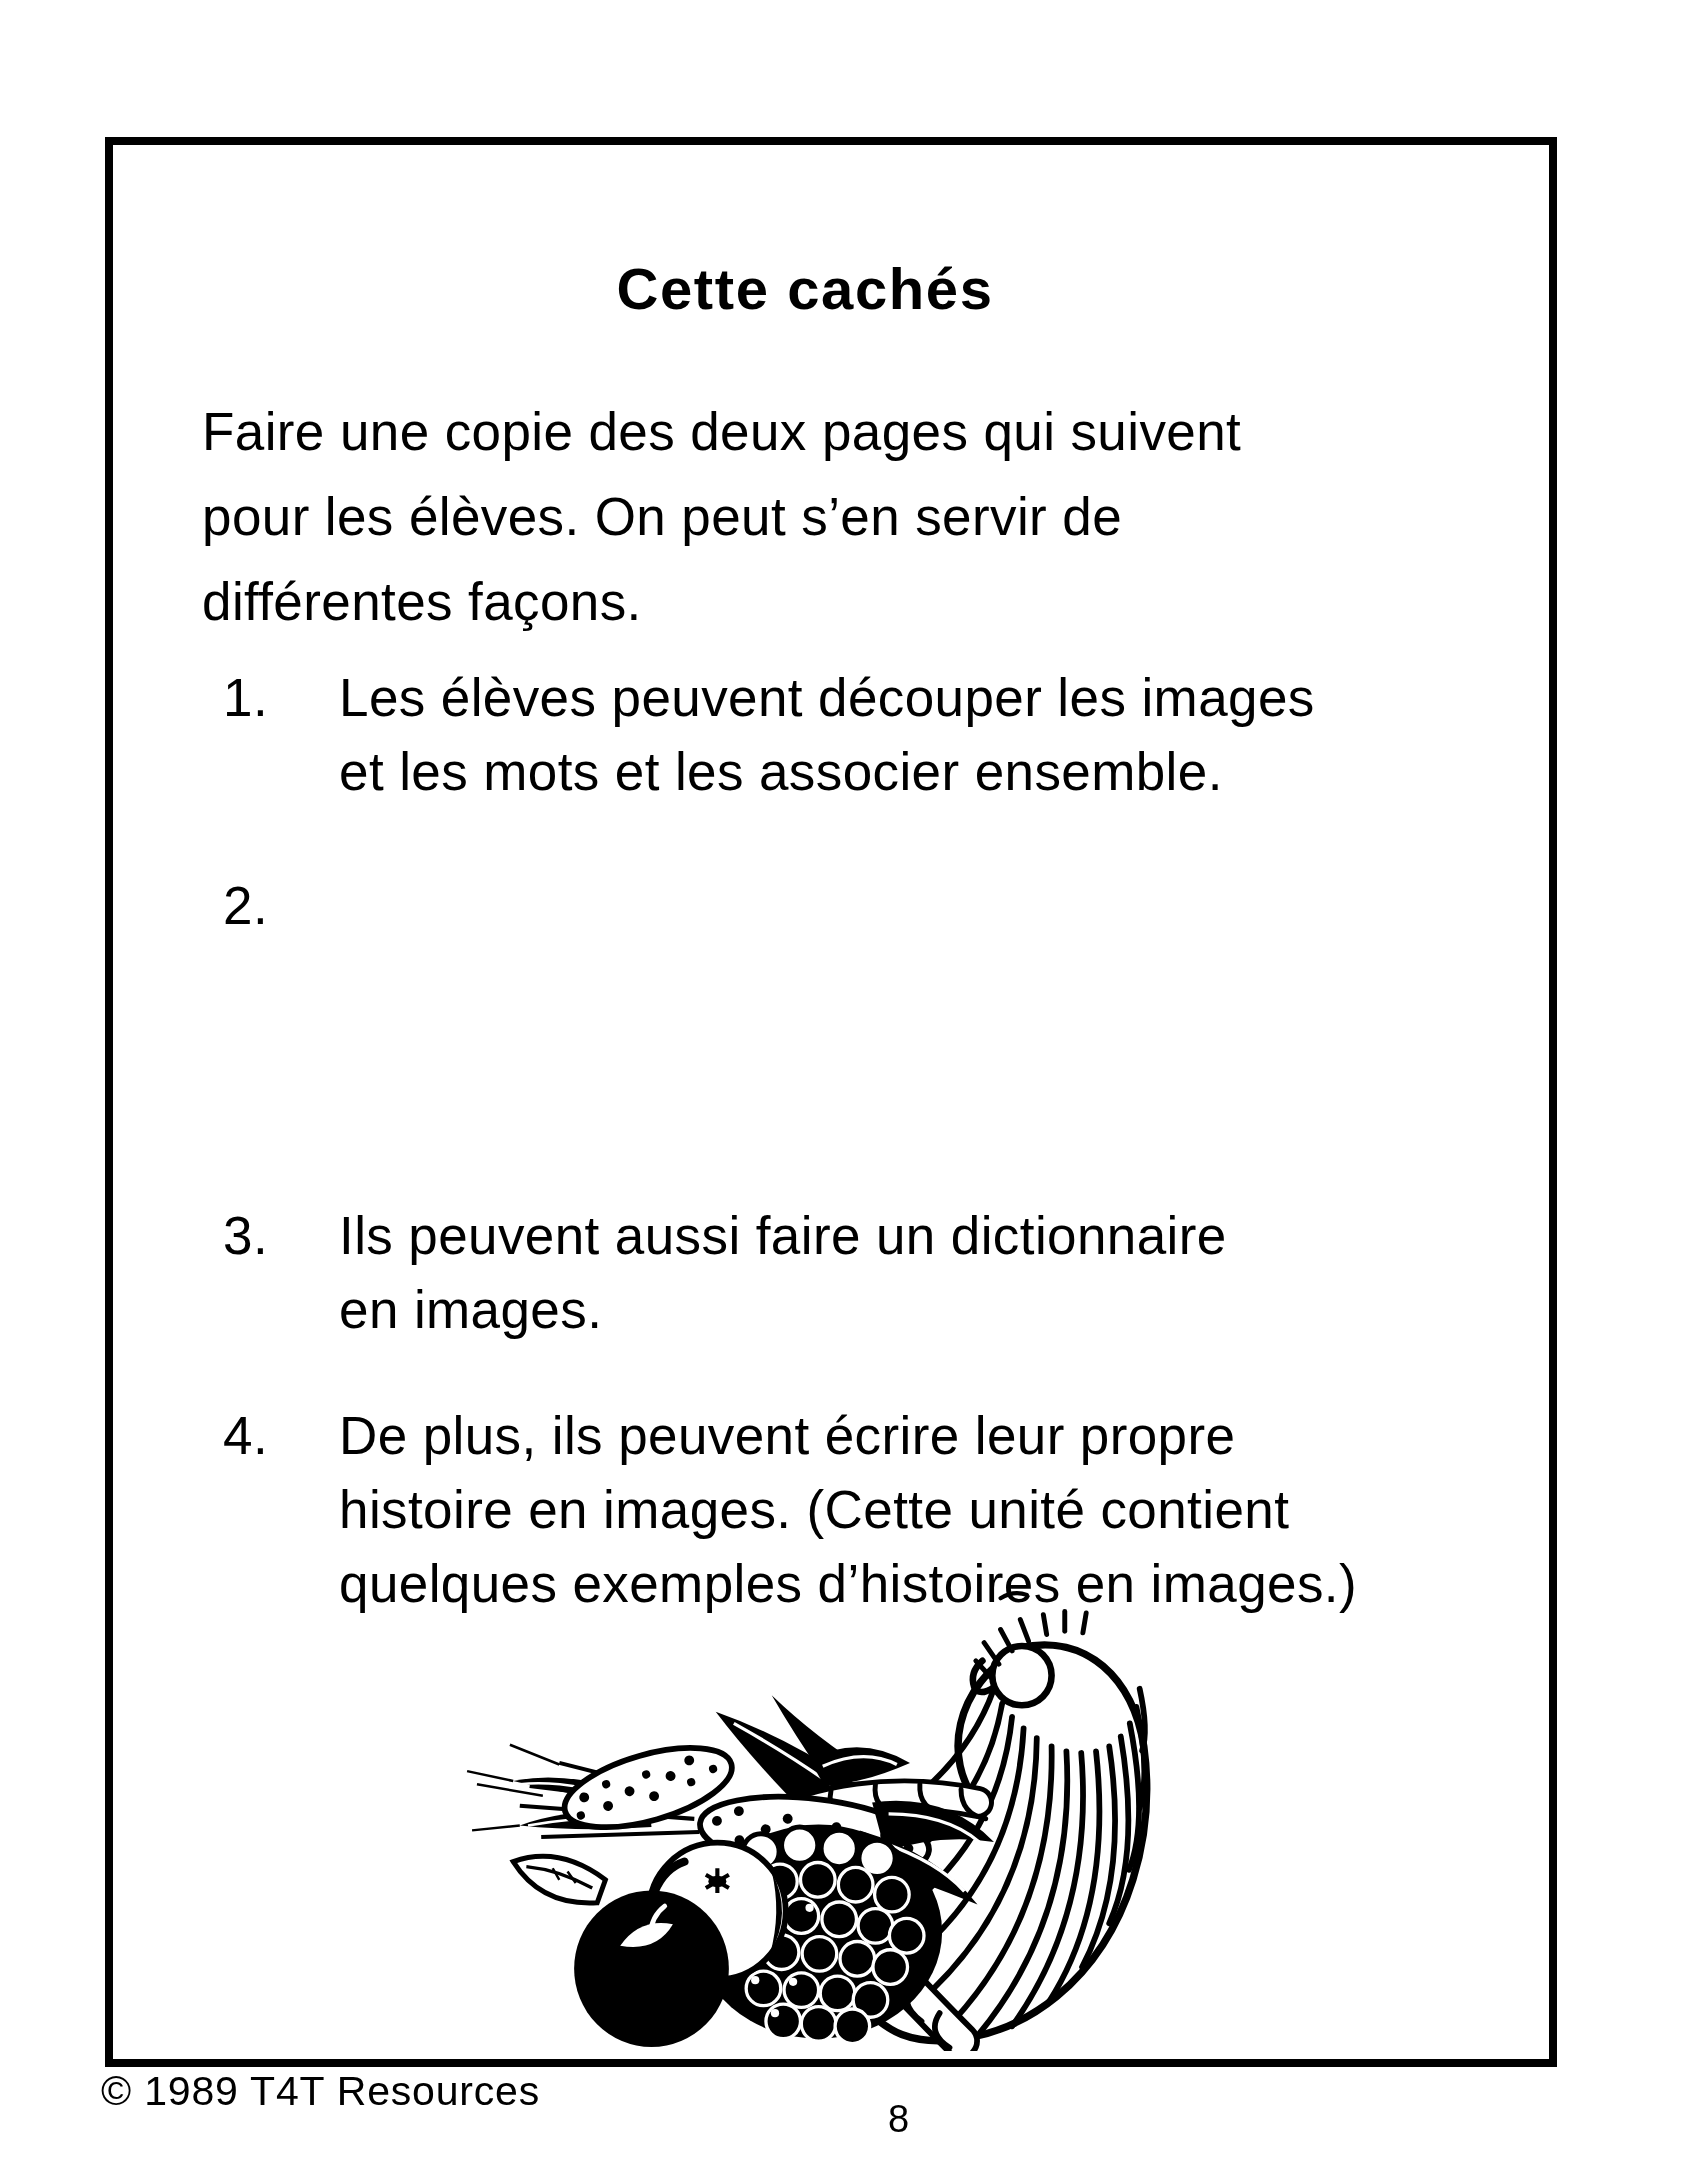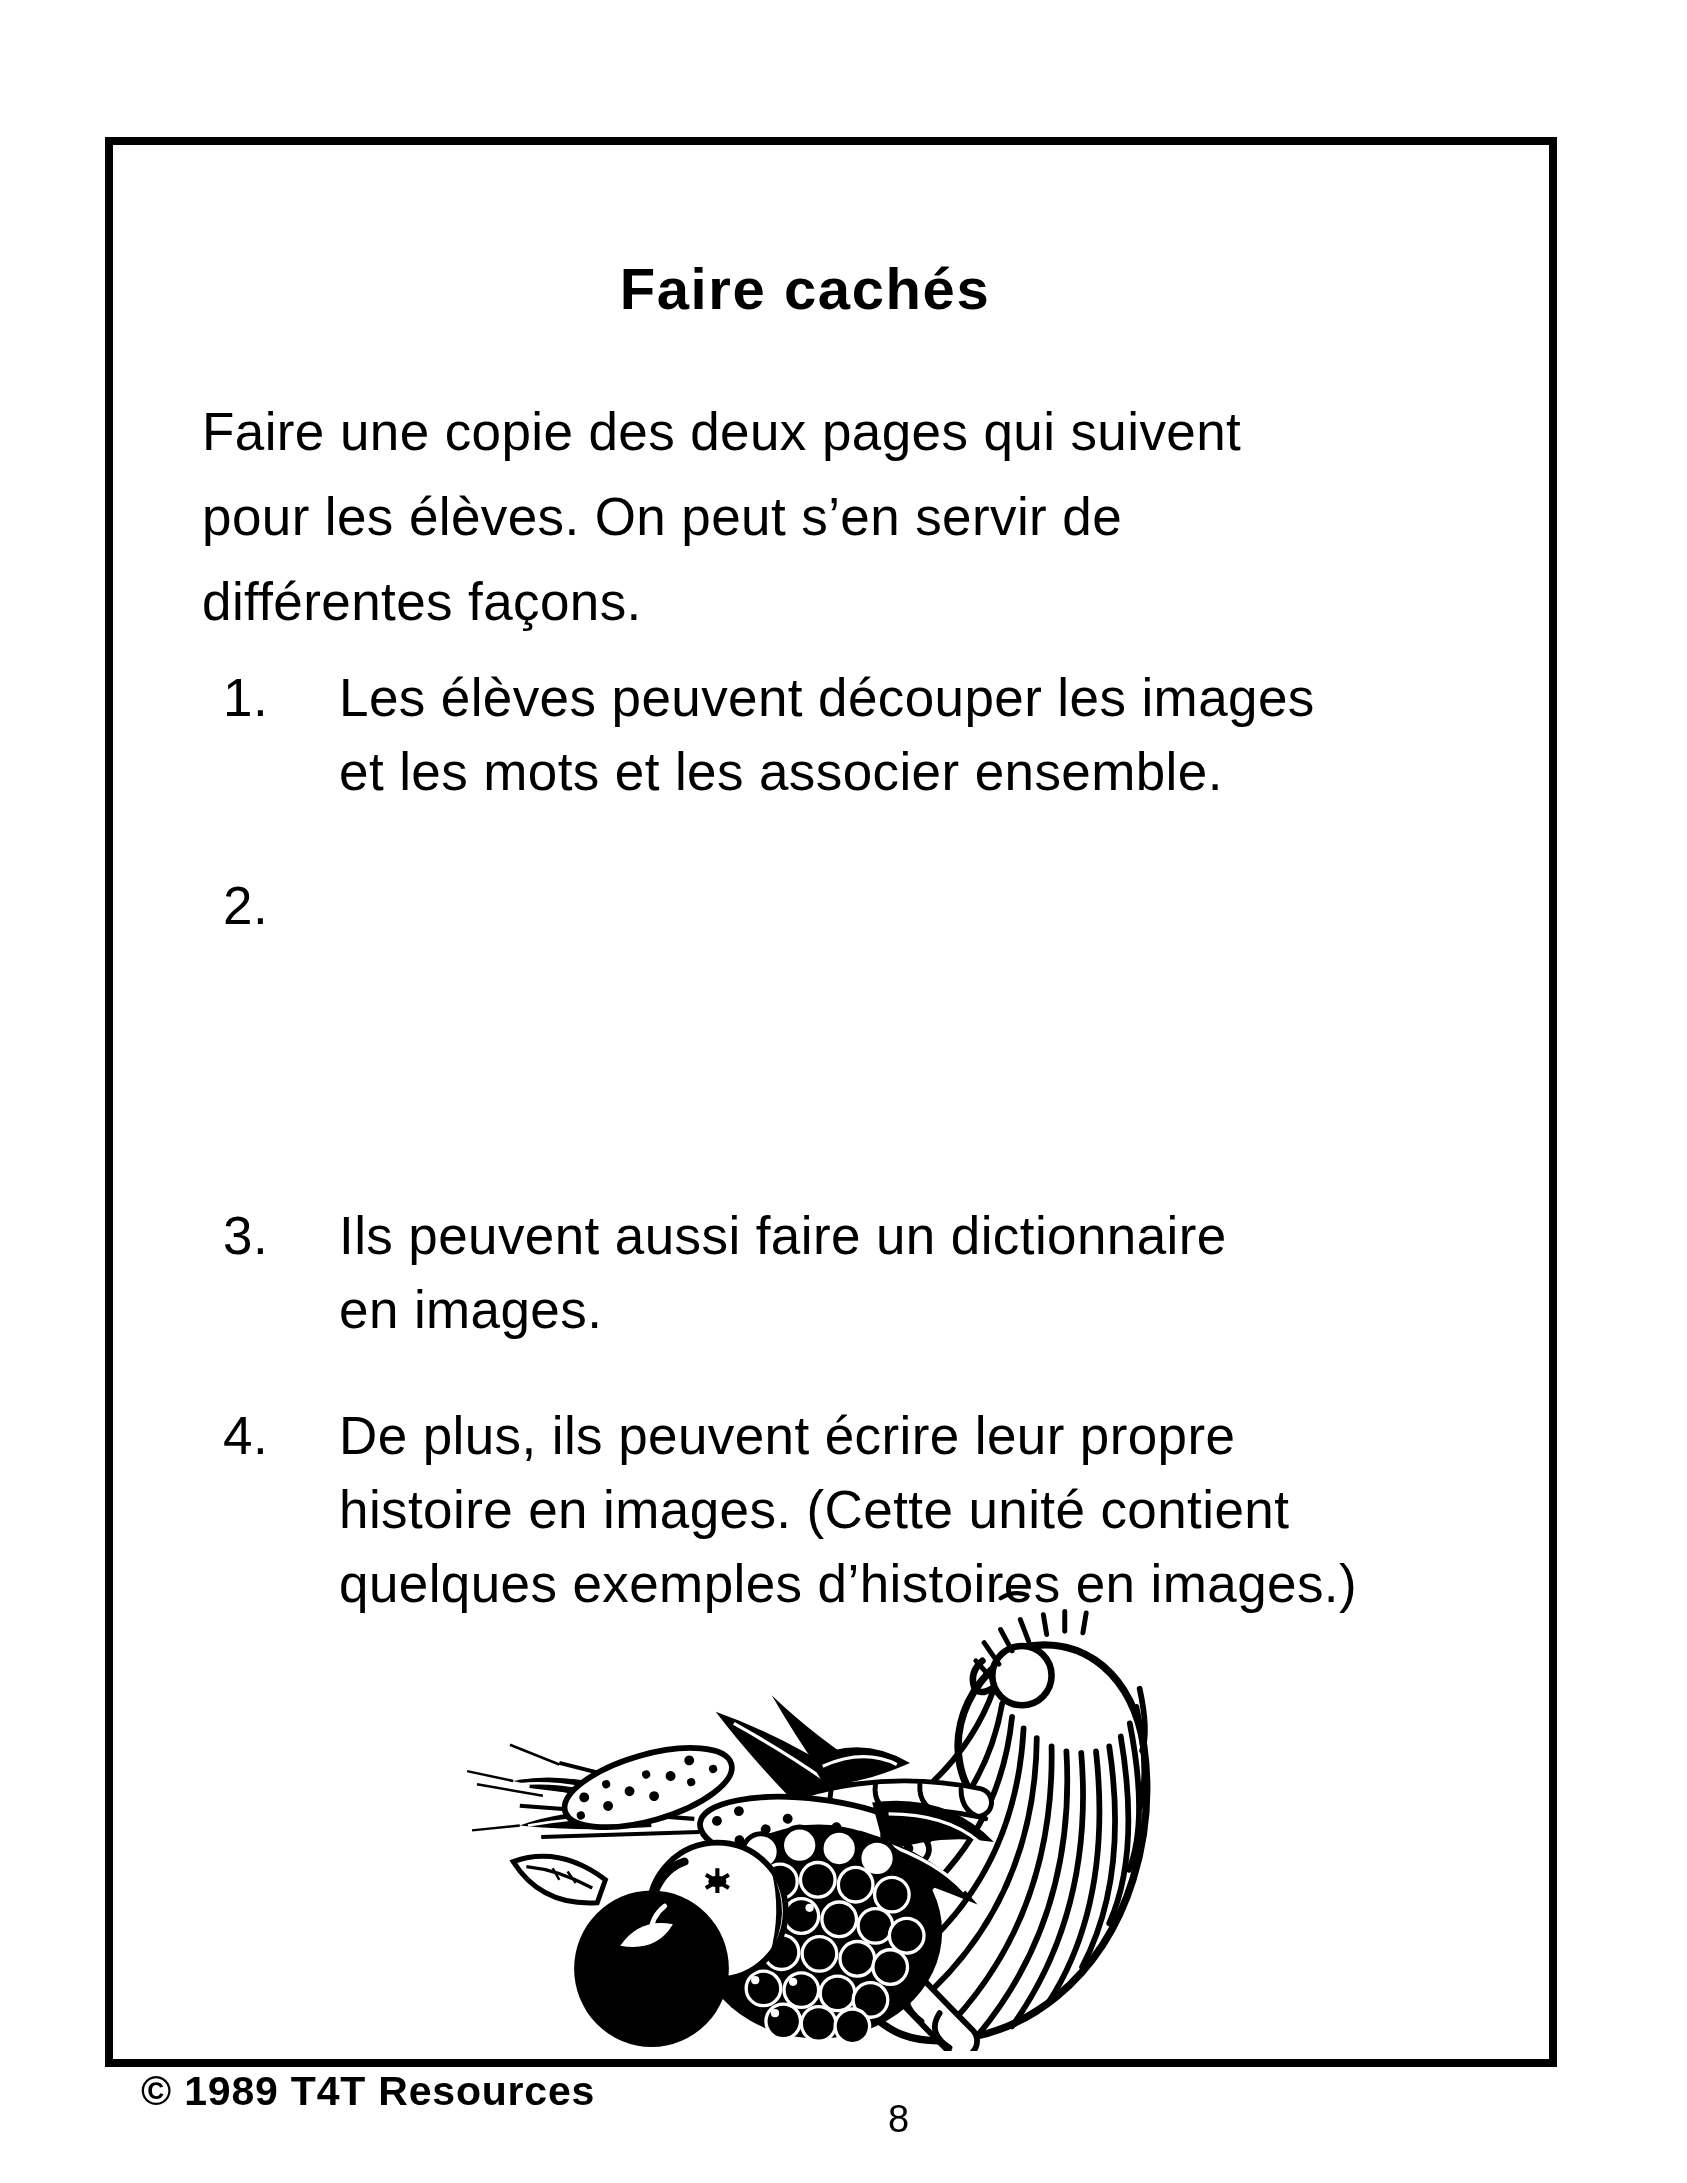--- a/index.html
+++ b/index.html
@@ -38,35 +38,35 @@
   .item .itext{
     display:block;margin-left:116px;
     white-space:pre-line;
   }
   .art{
     position:absolute;left:331px;top:1445px;
     width:741px;height:461px;
   }
   .copyright{
     position:absolute;left:101px;top:2068px;
-    font-size:41px;font-weight:bold;letter-spacing:0.8px;margin-left:40px;
+    font-size:41px;font-weight:normal;letter-spacing:0.8px;
   }
   .pagenum{
     position:absolute;left:888px;top:2098px;
     font-size:38px;
   }
 </style>
 </head>
 <body>
 
 <div class="page-root">
 
   <div class="frame">
 
-    <h1 class="title">Faire cachés</h1>
+    <h1 class="title">Cette cachés</h1>
 
     <div class="intro">Faire une copie des deux pages qui suivent
 pour les élèves. On peut s’en servir de
 différentes façons.</div>
 
     <div class="item" style="top:516px">
       <span class="num">1.</span>
       <span class="itext">Les élèves peuvent découper les images
 et les mots et les associer ensemble.</span>
     </div>

